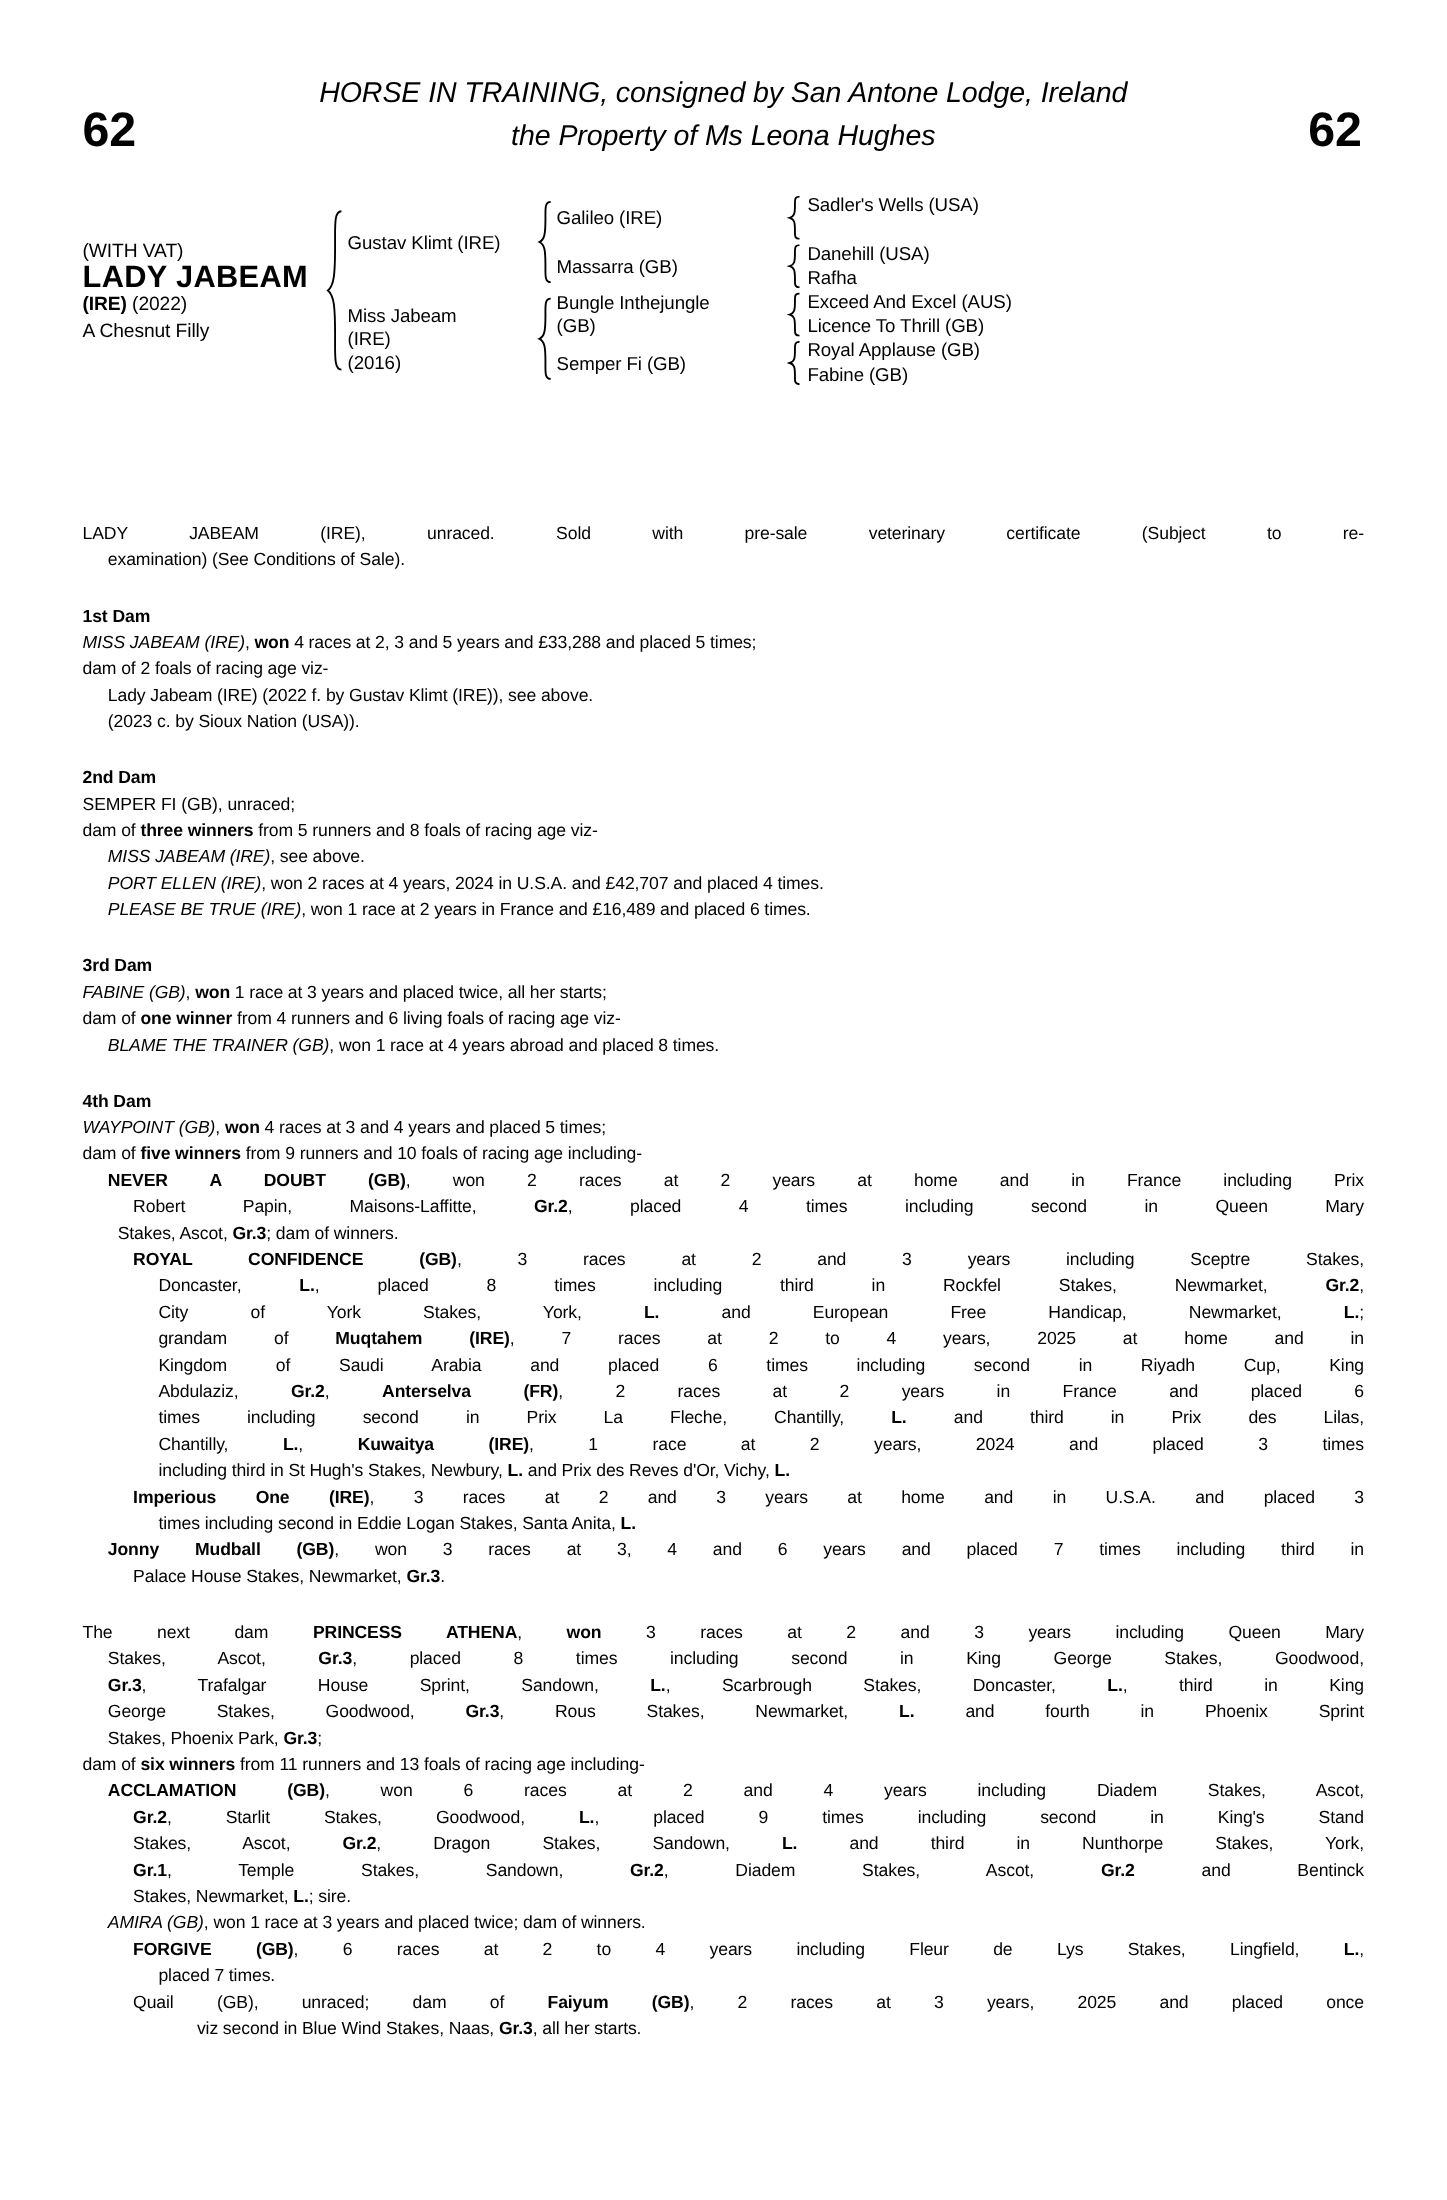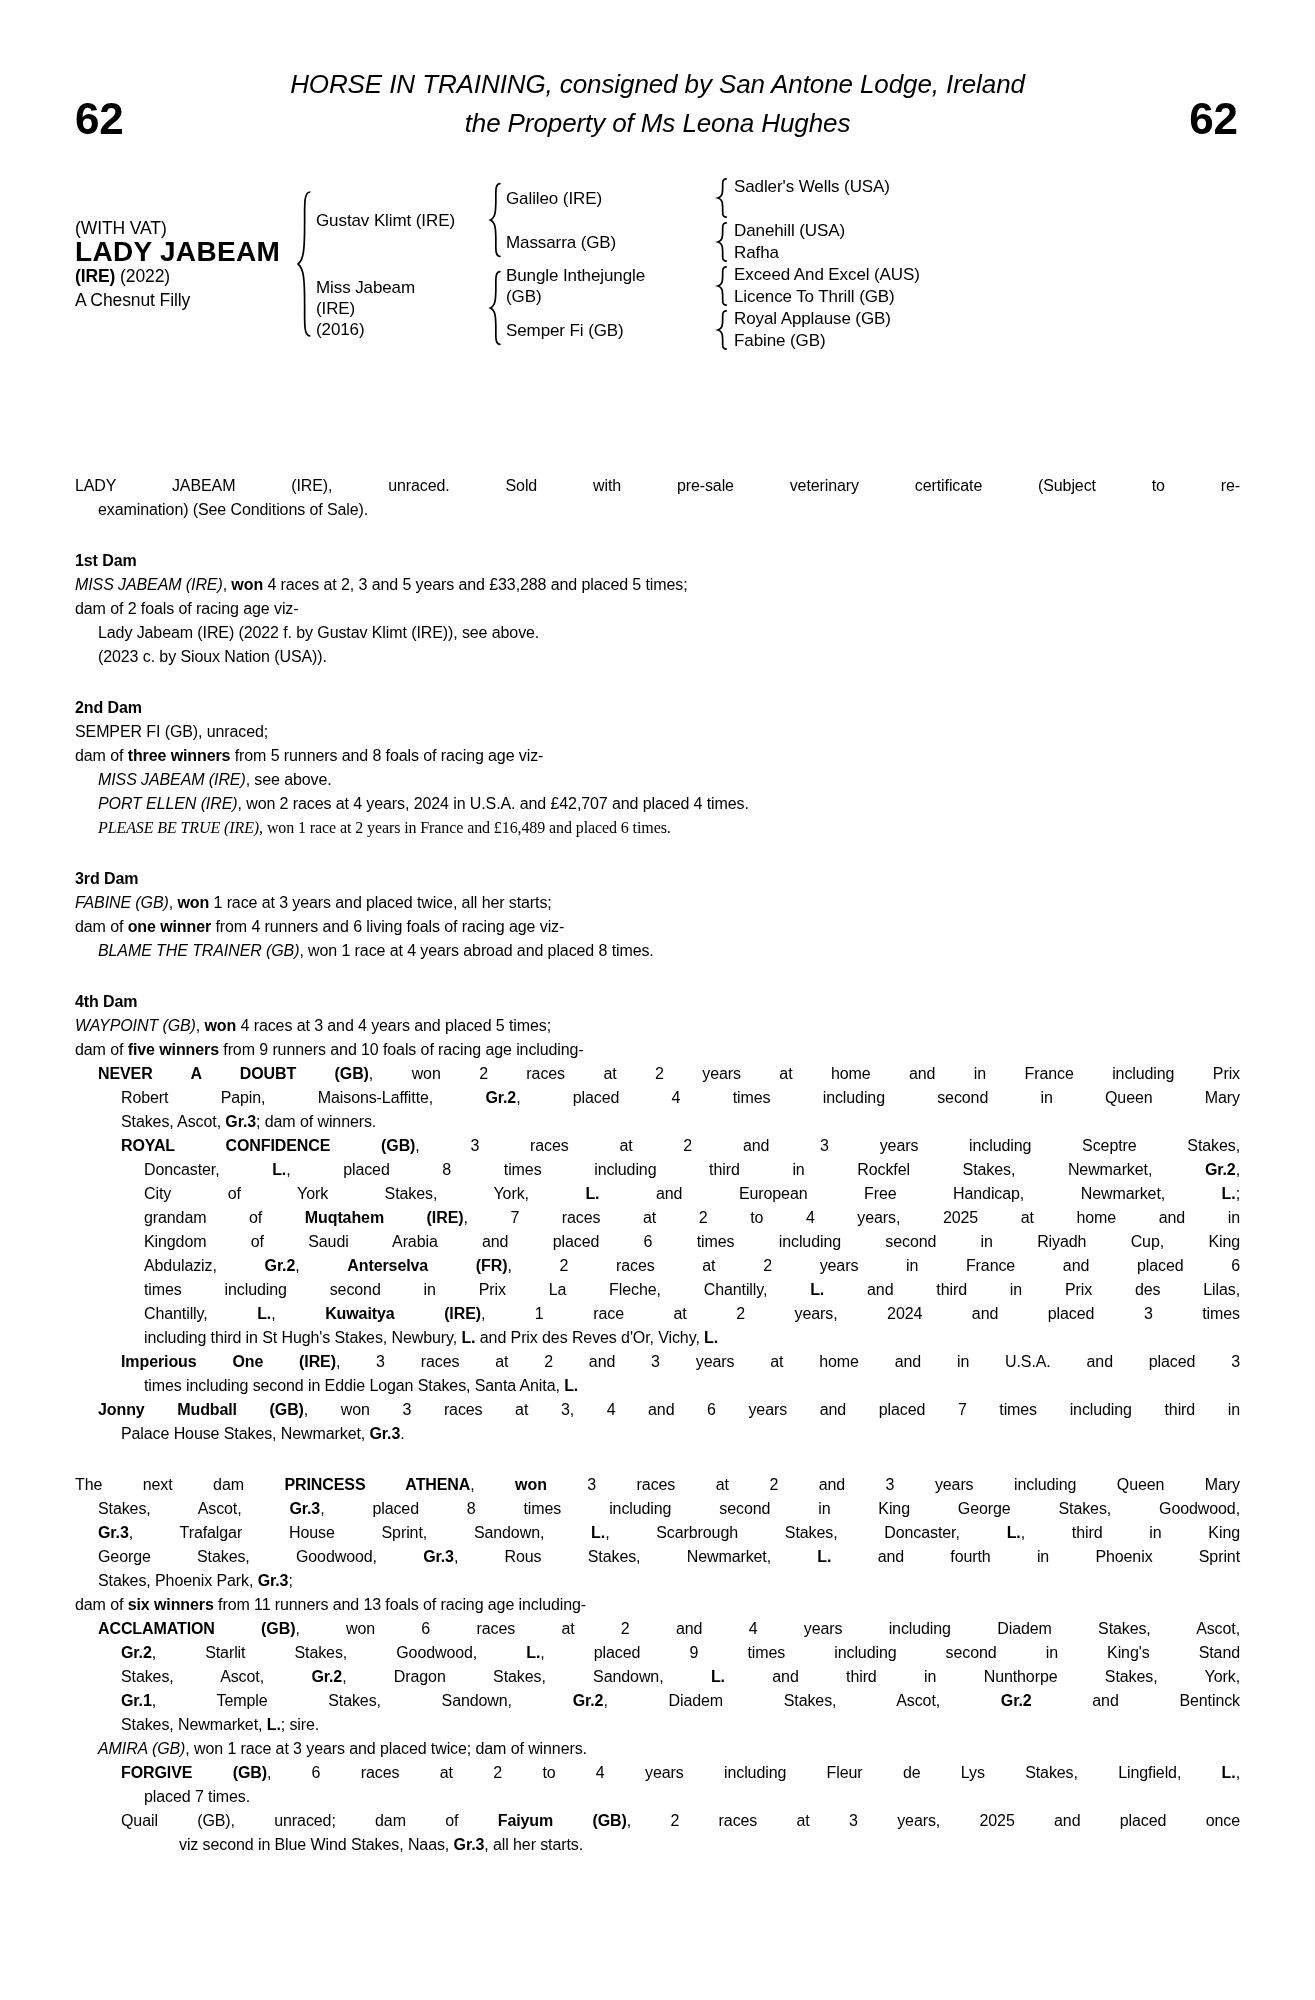--- a/index.html
+++ b/index.html
@@ -171,21 +171,21 @@
       <div class="para">
         <div class="ln" style="margin-left: 0px;"><span>dam of </span><span class="rb">three winners</span><span> from 5 runners and 8 foals of racing age viz-</span></div>
       </div>
       <div class="para">
         <div class="ln" style="margin-left: 23px;"><span class="ri">MISS JABEAM (IRE)</span><span>, see above.</span></div>
       </div>
       <div class="para">
         <div class="ln" style="margin-left: 23px;"><span class="ri">PORT ELLEN (IRE)</span><span>, won 2 races at 4 years, 2024 in U.S.A. and £42,707 and placed 4 times.</span></div>
       </div>
       <div class="para">
-        <div class="ln" style="margin-left: 23px; font-family: Liberation Serif, serif;"><span class="ri">PLEASE BE TRUE (IRE)</span><span>, won 1 race at 2 years in France and £16,489 and placed 6 times.</span></div>
+        <div class="ln" style="margin-left: 23px;"><span class="ri">PLEASE BE TRUE (IRE)</span><span>, won 1 race at 2 years in France and £16,489 and placed 6 times.</span></div>
       </div>
       <div class="gap heading">3rd Dam</div>
       <div class="para">
         <div class="ln" style="margin-left: 0px;"><span class="ri">FABINE (GB)</span><span>, </span><span class="rb">won</span><span> 1 race at 3 years and placed twice, all her starts;</span></div>
       </div>
       <div class="para">
         <div class="ln" style="margin-left: 0px;"><span>dam of </span><span class="rb">one winner</span><span> from 4 runners and 6 living foals of racing age viz-</span></div>
       </div>
       <div class="para">
         <div class="ln" style="margin-left: 23px;"><span class="ri">BLAME THE TRAINER (GB)</span><span>, won 1 race at 4 years abroad and placed 8 times.</span></div>
@@ -193,21 +193,21 @@
       <div class="gap heading">4th Dam</div>
       <div class="para">
         <div class="ln" style="margin-left: 0px;"><span class="ri">WAYPOINT (GB)</span><span>, </span><span class="rb">won</span><span> 4 races at 3 and 4 years and placed 5 times;</span></div>
       </div>
       <div class="para">
         <div class="ln" style="margin-left: 0px;"><span>dam of </span><span class="rb">five winners</span><span> from 9 runners and 10 foals of racing age including-</span></div>
       </div>
       <div class="para">
         <div class="ln jl" style="margin-left: 23px;"><span class="rb">NEVER A DOUBT (GB)</span><span>, won 2 races at 2 years at home and in France including Prix</span></div>
         <div class="ln jl" style="margin-left: 46px;"><span>Robert Papin, Maisons-Laffitte, </span><span class="rb">Gr.2</span><span>, placed 4 times including second in Queen Mary</span></div>
-        <div class="ln" style="margin-left: 46px;"><span>Stakes, Ascot, </span><span class="rb">Gr.3</span><span>; dam of winners.</span></div>
+        <div class="ln" style="margin-left: 32px;"><span>Stakes, Ascot, </span><span class="rb">Gr.3</span><span>; dam of winners.</span></div>
       </div>
       <div class="para">
         <div class="ln jl" style="margin-left: 46px;"><span class="rb">ROYAL CONFIDENCE (GB)</span><span>, 3 races at 2 and 3 years including Sceptre Stakes,</span></div>
         <div class="ln jl" style="margin-left: 69px;"><span>Doncaster, </span><span class="rb">L.</span><span>, placed 8 times including third in Rockfel Stakes, Newmarket, </span><span class="rb">Gr.2</span><span>,</span></div>
         <div class="ln jl" style="margin-left: 69px;"><span>City of York Stakes, York, </span><span class="rb">L.</span><span> and European Free Handicap, Newmarket, </span><span class="rb">L.</span><span>;</span></div>
         <div class="ln jl" style="margin-left: 69px;"><span>grandam of </span><span class="rb">Muqtahem (IRE)</span><span>, 7 races at 2 to 4 years, 2025 at home and in</span></div>
         <div class="ln jl" style="margin-left: 69px;"><span>Kingdom of Saudi Arabia and placed 6 times including second in Riyadh Cup, King</span></div>
         <div class="ln jl" style="margin-left: 69px;"><span>Abdulaziz, </span><span class="rb">Gr.2</span><span>, </span><span class="rb">Anterselva (FR)</span><span>, 2 races at 2 years in France and placed 6</span></div>
         <div class="ln jl" style="margin-left: 69px;"><span>times including second in Prix La Fleche, Chantilly, </span><span class="rb">L.</span><span> and third in Prix des Lilas,</span></div>
         <div class="ln jl" style="margin-left: 69px;"><span>Chantilly, </span><span class="rb">L.</span><span>, </span><span class="rb">Kuwaitya (IRE)</span><span>, 1 race at 2 years, 2024 and placed 3 times</span></div>

